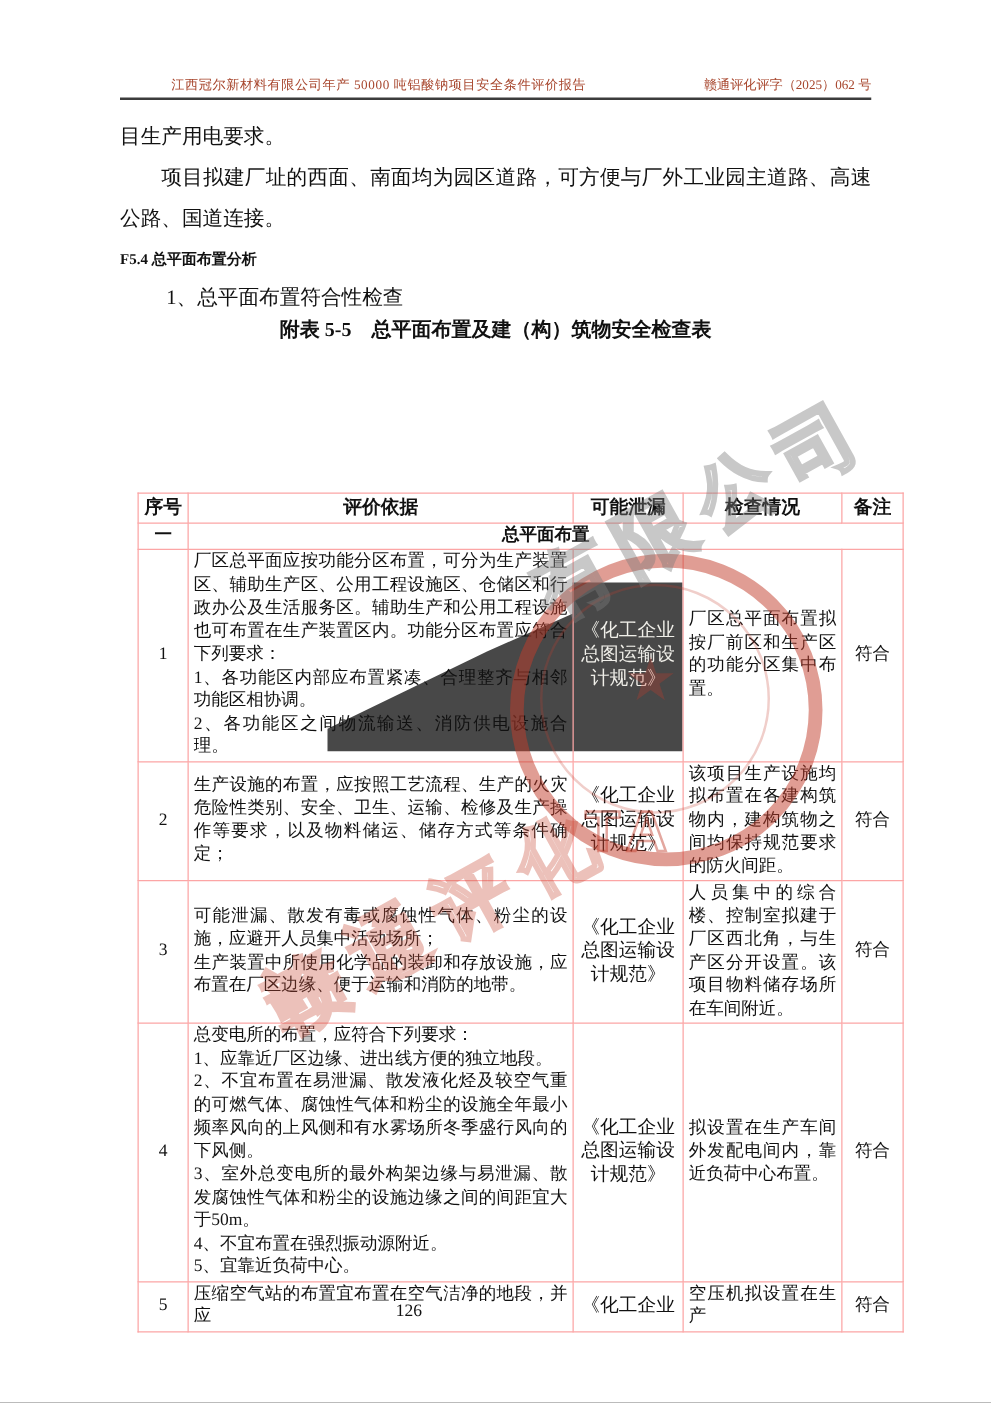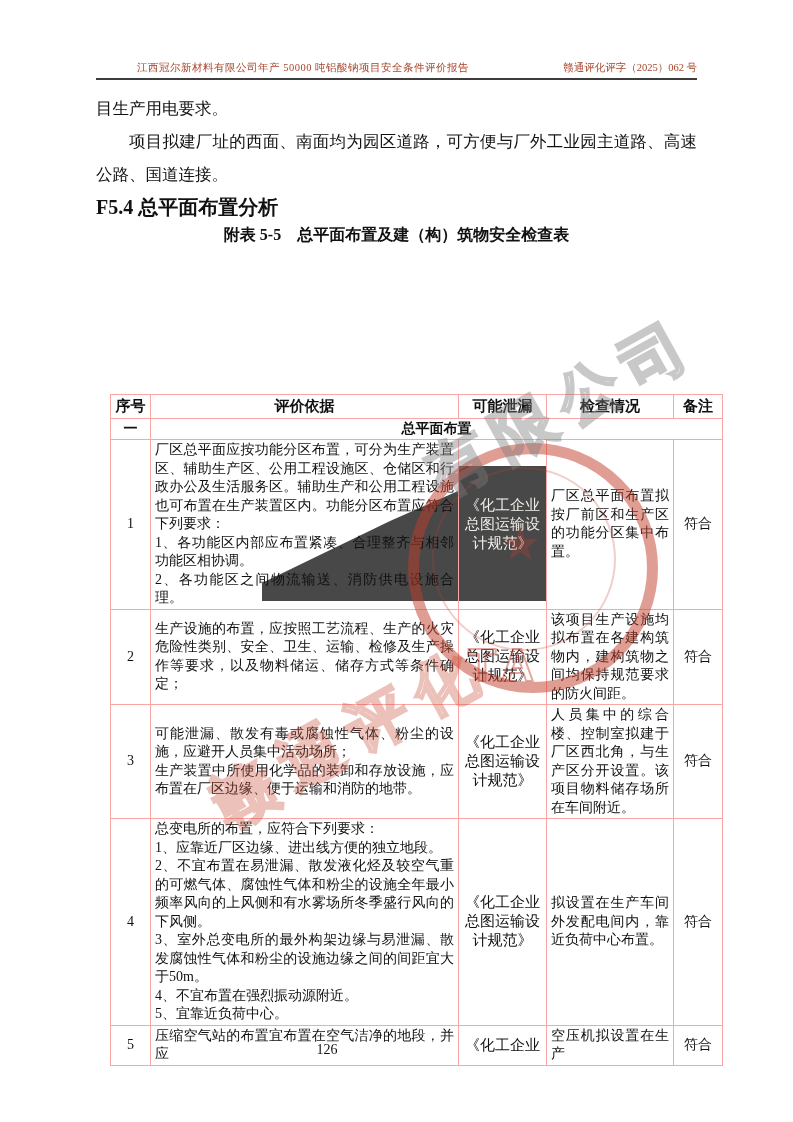--- a/index.html
+++ b/index.html
@@ -9,21 +9,21 @@
     font-family:"Liberation Serif","DejaVu Serif",serif;color:#111;
   }
   
   .hdr-left{position:absolute;left:97px;top:61px;font-size:10.5px;color:#a7452c;letter-spacing:.5px;white-space:nowrap;margin-left:40px;}
   .hdr-right{position:absolute;right:96px;top:61px;font-size:10.5px;color:#a7452c;white-space:nowrap;}
   .hdr-rule{position:absolute;left:96px;right:96px;top:78px;border-top:2.5px solid #3c3c3c;height:0;}
   
   .content{position:absolute;left:96px;top:92px;width:601px;font-size:16.5px;line-height:33px;text-align:justify;}
   .content p{margin:0;}
   .indent{text-indent:2em;}
-  .heading{font-weight:bold;font-size:20px;line-height:32px;margin-top:12px;}
+  .heading{font-weight:bold;font-size:12px;line-height:32px;margin-top:12px;}
   .subheading{padding-left:37px;line-height:30px;margin-top:4px;font-size:16.5px;}
   .tbl-caption{text-align:center;font-weight:bold;font-size:16px;line-height:24px;margin-top:2px;}
   
   .check-table{
     position:absolute;left:110px;top:394px;width:612px;z-index:2;
     border-collapse:collapse;table-layout:fixed;
     font-size:14px;line-height:18.5px;background:transparent;
   }
   .check-table td,.check-table th{border:1px solid #fca5a5;padding:1px 4px;vertical-align:middle;overflow:hidden;margin-left:15px;}
   .check-table th{font-size:15px;padding:2px 2px;}
@@ -81,20 +81,21 @@
   </svg>
 
   <div class="hdr-left">江西冠尔新材料有限公司年产 50000 吨铝酸钠项目安全条件评价报告</div>
   <div class="hdr-right">赣通评化评字（2025）062 号</div>
   <div class="hdr-rule"></div>
 
   <div class="content">
     <p>目生产用电要求。</p>
     <p class="indent">项目拟建厂址的西面、南面均为园区道路，可方便与厂外工业园主道路、高速公路、国道连接。</p>
     <p class="heading">F5.4 总平面布置分析</p>
+    <p class="subheading">1、总平面布置符合性检查</p>
     <p class="tbl-caption">附表 5-5　总平面布置及建（构）筑物安全检查表</p>
   </div>
 
   <table class="check-table">
     <colgroup>
       <col style="width:40px">
         <col style="width:308px">
         <col style="width:88px">
         <col style="width:127px">
         <col style="width:49px">

